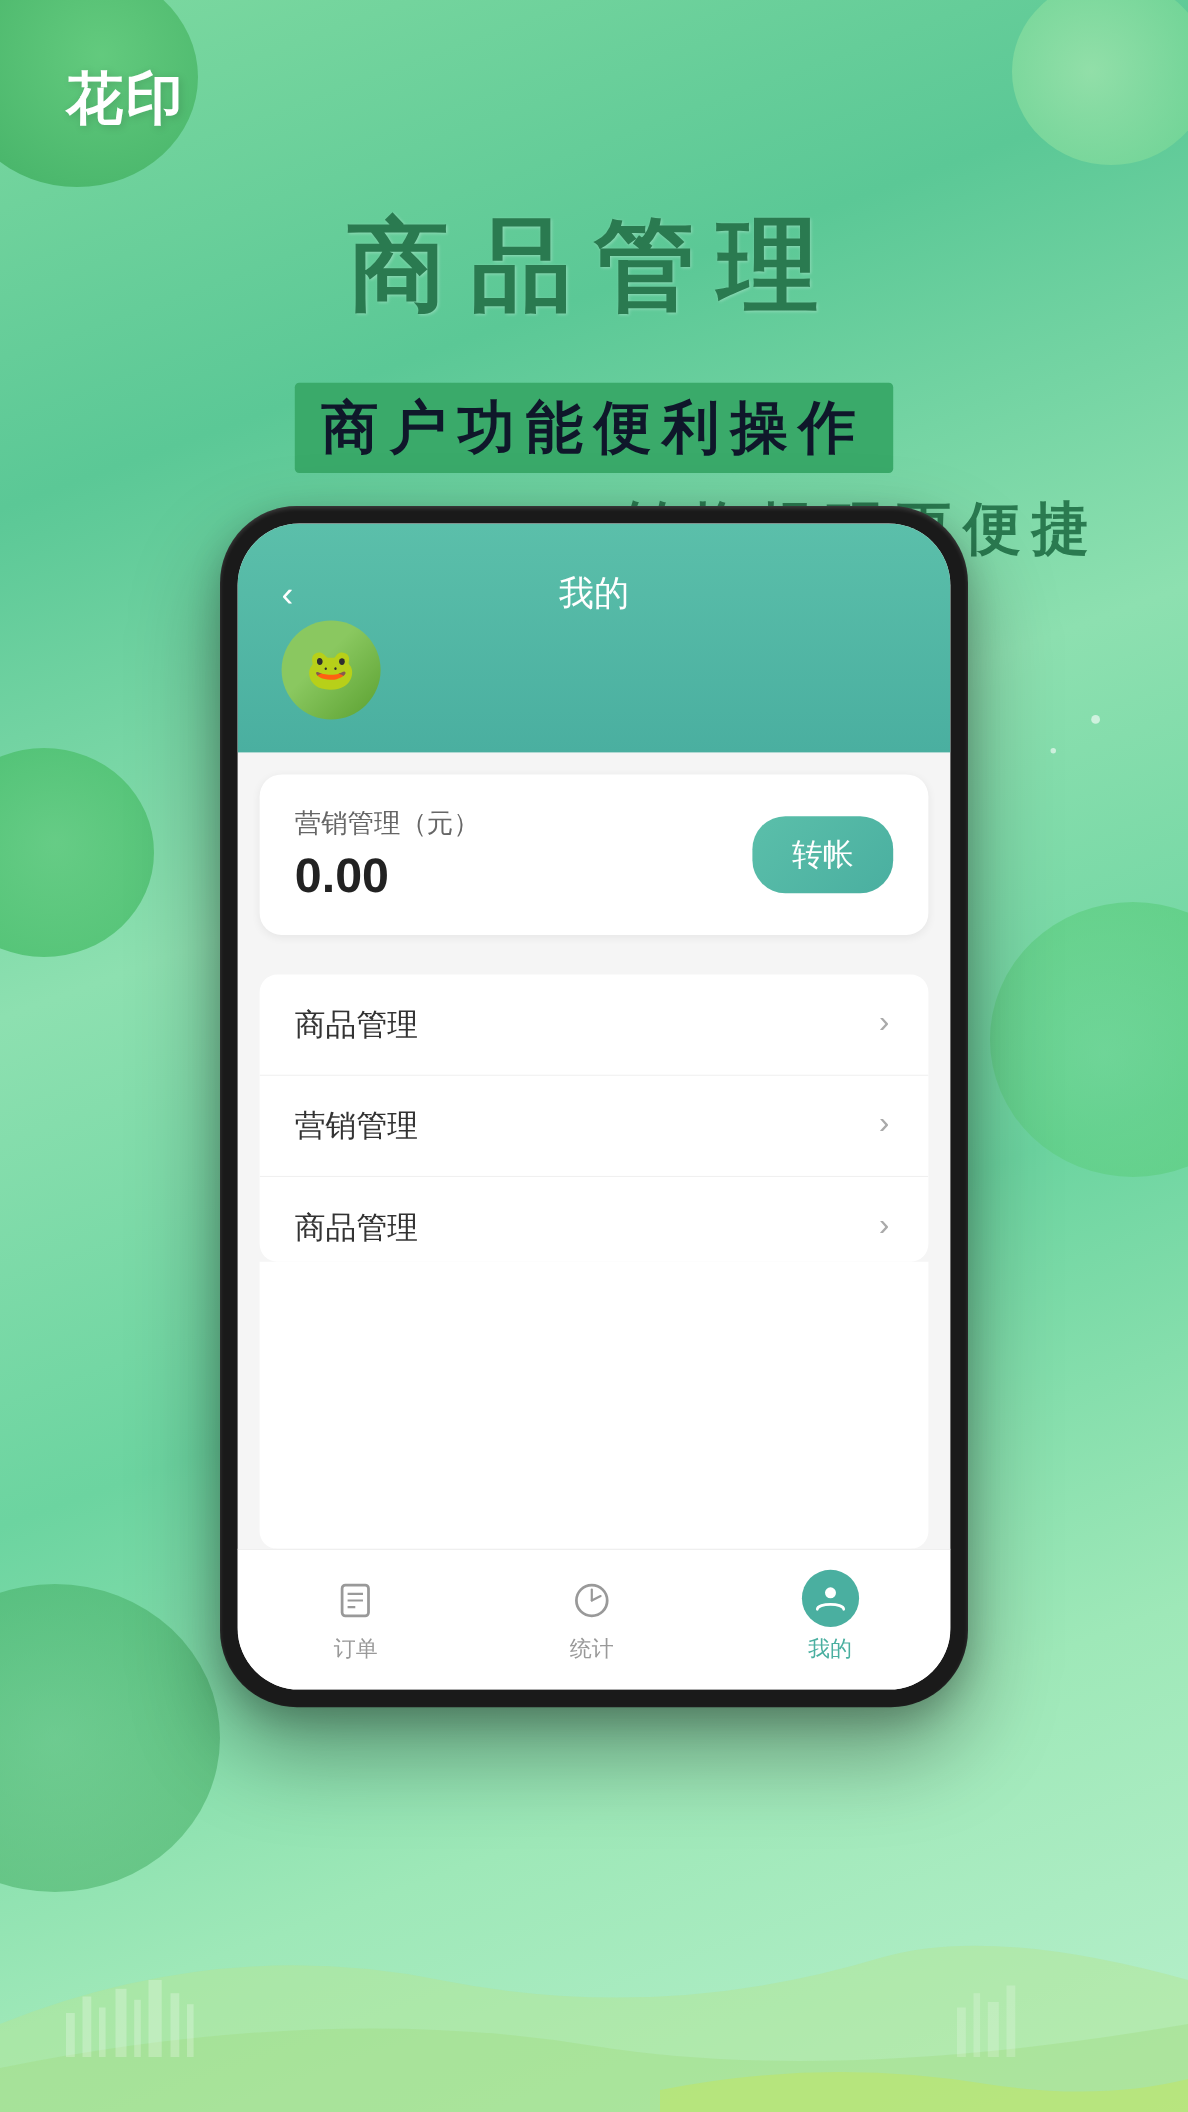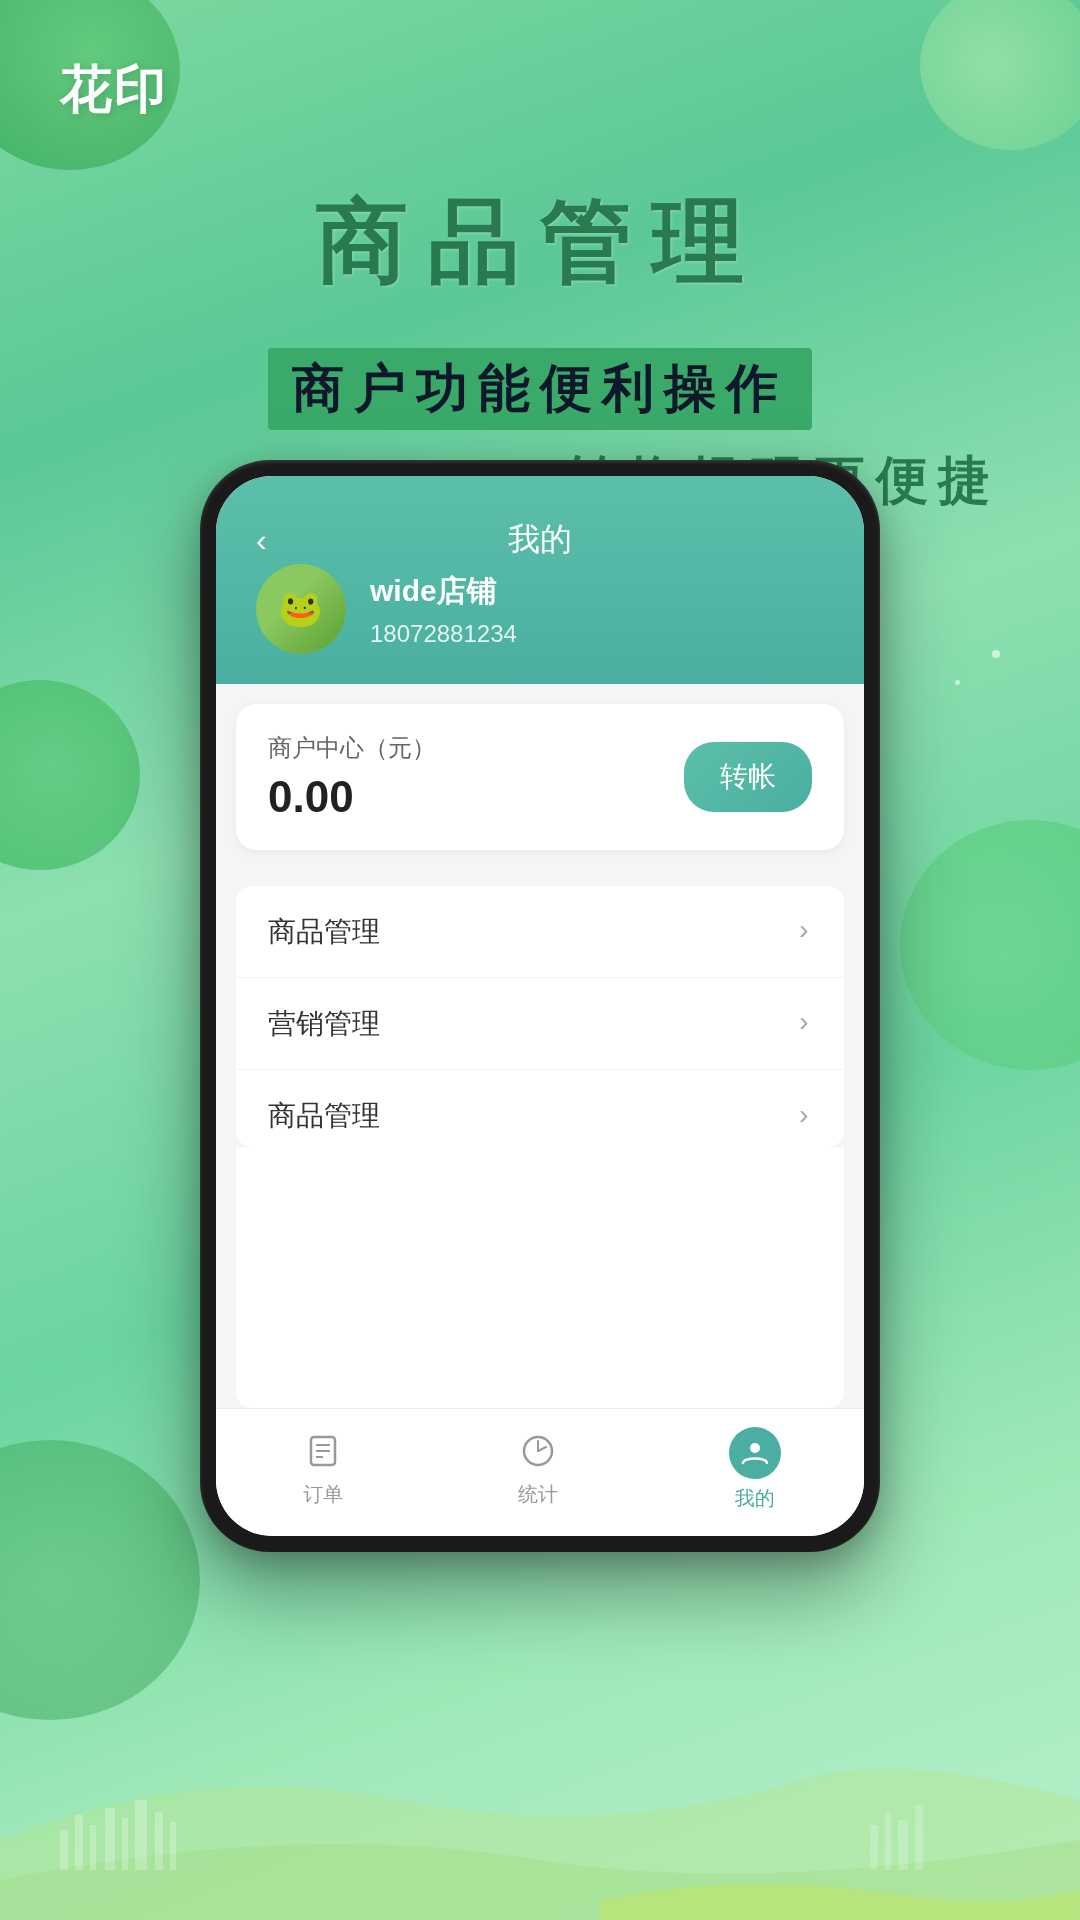--- a/index.html
+++ b/index.html
@@ -282,21 +282,21 @@
 
     .chevron-right {
       color: #aaa;
       font-size: 28px;
     }
 
     
     .tab-bar {
       background: white;
       display: flex;
-      align-items: flex-start;
+      align-items: flex-end;
       justify-content: space-around;
       padding: 18px 0 24px;
       border-top: 1px solid #eee;
       flex-shrink: 0;
     }
 
     .tab-item {
       display: flex;
       flex-direction: column;
       align-items: center;
@@ -396,30 +396,26 @@
   <div class="phone-frame">
     <div class="phone-screen">
 
       <div class="phone-header">
         <div class="nav-wrapper">
           <span class="back-arrow">‹</span>
           <span class="nav-title">我的</span>
         </div>
         <div class="user-section">
           <div class="avatar">🐸</div>
-          <div class="user-info">
-            <span class="user-name">wide店铺</span>
-            <span class="user-phone">18072881234</span>
-          </div>
         </div>
       </div>
 
       <div class="balance-card">
         <div class="balance-left">
-          <span class="balance-label">商户中心（元）</span>
+          <span class="balance-label">营销管理（元）</span>
           <span class="balance-amount">0.00</span>
         </div>
         <button class="transfer-btn">转帐</button>
       </div>
 
       <div class="menu-section">
         <div class="menu-item">
           <span class="menu-item-label">商品管理</span>
           <span class="chevron-right">›</span>
         </div>

